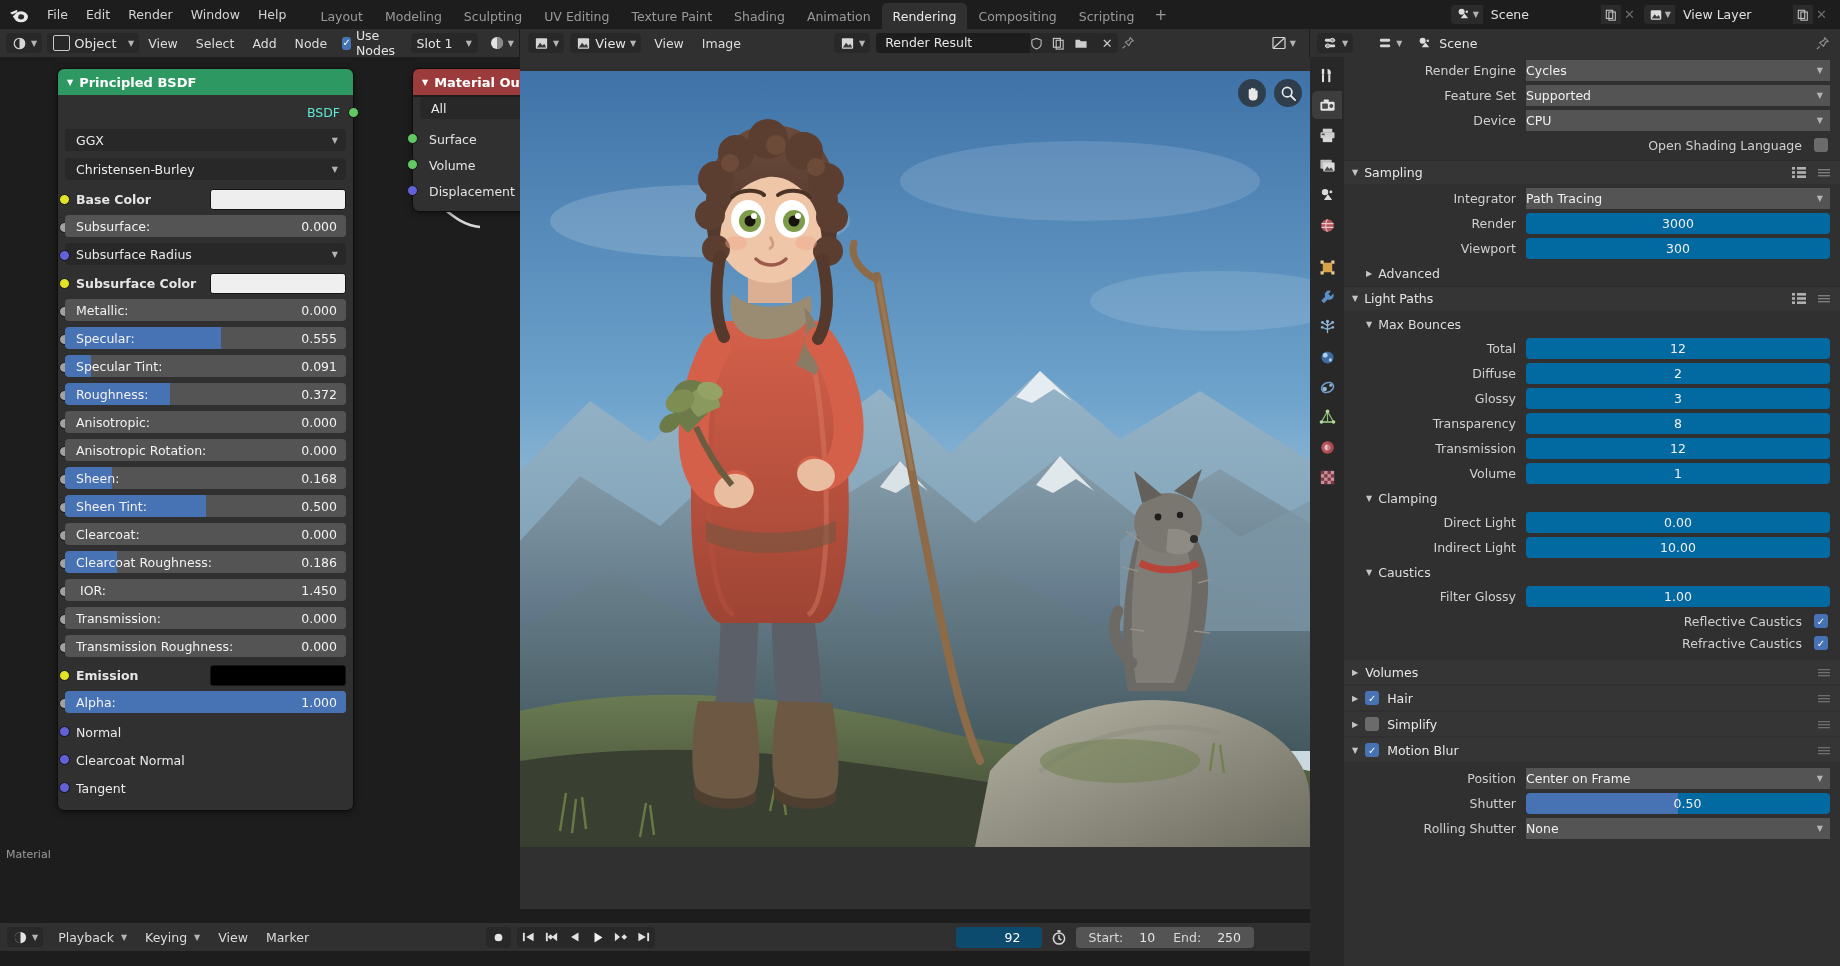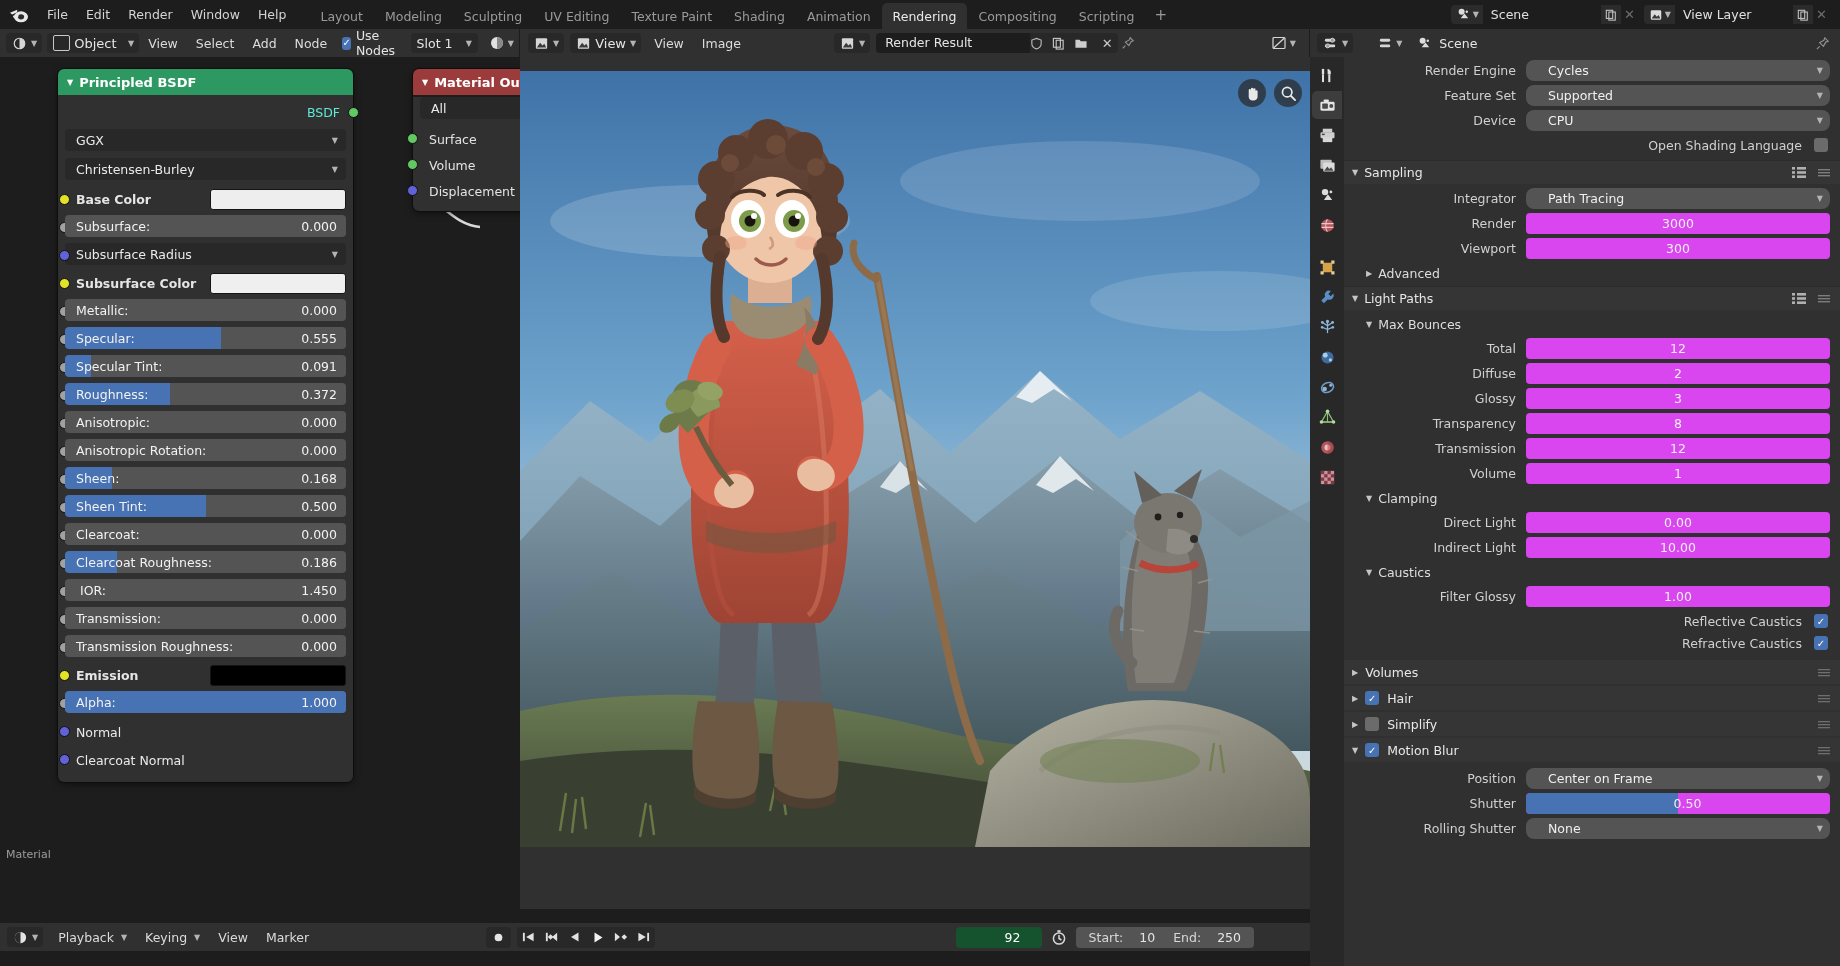--- a/index.html
+++ b/index.html
@@ -221,26 +221,26 @@
   #prop-body { flex: 1; overflow: hidden; padding-top: 2px; }
 
   .prow {
     display: flex; align-items: center; height: 23px; margin: 0 10px 2px 0;
   }
   .plabel {
     width: 182px; text-align: right; padding-right: 10px;
     font-size: 12.5px; color: #d0d0d0;
   }
   .pvalue-drop {
-    flex: 1; height: 21px; background: #545454; border-radius: 8px;
+    flex: 1; height: 21px; background: #545454; border-radius: 0;
     display: flex; align-items: center; justify-content: space-between;
-    padding: 0 7px 0 22px; font-size: 12.5px; color: #f0f0f0;
+    padding: 0 7px 0 0; font-size: 12.5px; color: #f0f0f0;
   }
   .pvalue-num {
-    flex: 1; height: 21px; background: #d946ef; border-radius: 4px;
+    flex: 1; height: 21px; background: #0369a1; border-radius: 4px;
     display: flex; align-items: center; justify-content: center;
     font-size: 12.5px; color: #f0f0f0;
   }
   .pvalue-num.slid { position: relative; overflow: hidden; padding-left: 19px; }
   .pvalue-num.slid .fill {
     position: absolute; left:0; top:0; bottom:0; background:#4772b3;
     border-radius:4px 0 0 4px;
   }
   .pvalue-num.slid span { position: relative; z-index: 2; }
   .prow-check { display: flex; align-items: center; height: 22px; margin-right: 10px; }
@@ -283,21 +283,21 @@
   }
   .tl-pbtn {
     width: 23px; height: 21px; display: flex; align-items: center;
     justify-content: center; color: #e2e2e2; font-size: 10px;
   }
   .tl-rec {
     width: 25px; height: 21px; background: #282828; border-radius: 4px;
     display: flex; align-items: center; justify-content: center;
   }
   .tl-frame {
-    width: 86px; height: 21px; background: #14532d; border-radius: 4px;
+    width: 86px; height: 21px; background: #0c4a6e; border-radius: 4px;
     display: flex; align-items: center; justify-content: center;
     font-size: 12.5px; color: #fff; padding-left: 28px;
   }
   .tl-range {
     display: flex; align-items: center; height: 21px; background: #545454;
     border-radius: 4px; padding: 0 13px; font-size: 12.5px; gap: 18px;
   }
   .tl-range span.k { color: #d8d8d8; }
 
   svg { display: block; }
@@ -686,20 +686,24 @@
                 <span class="val">1.000</span>
               </div>
             </div>
             <div class="nrow">
               <span class="sock in s-purple"></span>
               <div class="plainrow">Normal</div>
             </div>
             <div class="nrow">
               <span class="sock in s-purple"></span>
               <div class="plainrow">Clearcoat Normal</div>
+            </div>
+            <div class="nrow">
+              <span class="sock in s-purple"></span>
+              <div class="plainrow">Tangent</div>
             </div>
           </div>
       </div>
     </div>
 
     <div class="node" id="node-output">
       <div class="node-title">
         <span class="tri">▼</span>
         <span>Material Out</span>
       </div>

